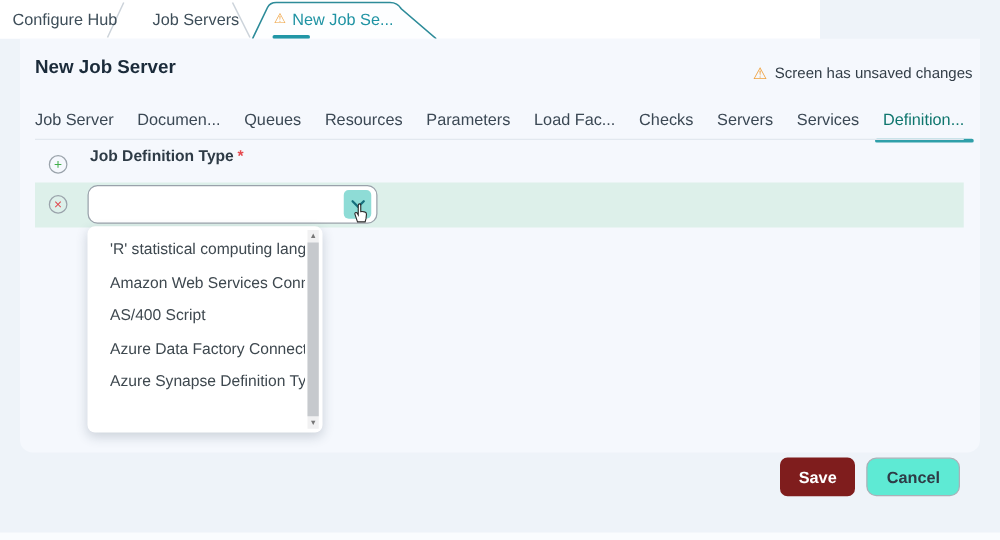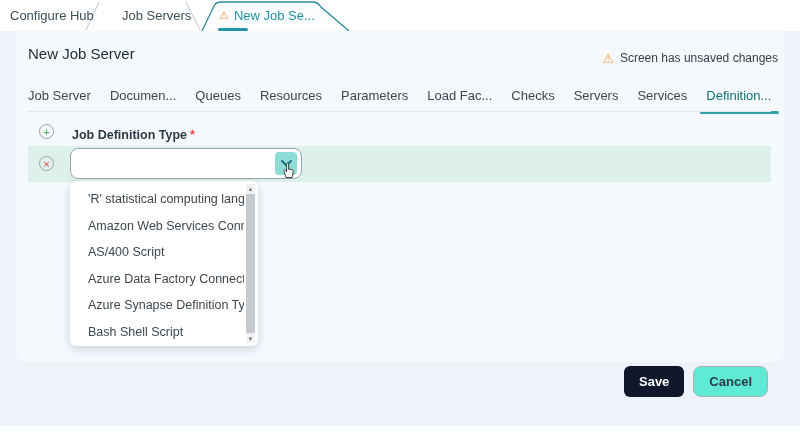--- a/index.html
+++ b/index.html
@@ -2,45 +2,45 @@
 <html><head>
 <meta charset="utf-8">
 <style>
   html,body { margin:0; padding:0; background:#e9edf3; }
   .screen {
     position:relative; width:800px; height:432px; overflow:hidden;
     font-family:"Liberation Sans", sans-serif;
     background:#eef3f9; outline:1px solid #d5dbe2;
   }
   
-  .topbar { position:absolute; left:0; top:0; width:800px; height:31px; background:#ffffff; }
+  .topbar { position:absolute; left:0; top:0; width:656px; height:31px; background:#ffffff; }
   .tabshapes { position:absolute; left:0; top:0; }
   .wtab-label { position:absolute; top:8px; font-size:13px; color:#3e4e59; white-space:nowrap; }
   .wtab-configure { left:10px; }
   .wtab-jobservers { left:122px; }
   .wtab-active { left:219px; display:flex; align-items:center; gap:5px; color:#1f93a3; }
   .wtab-warning { font-size:11px; color:#efa13e; line-height:1; }
   .tab-underline { position:absolute; left:218px; top:28px; width:30px; height:3px; background:#2196a6; border-radius:2px; }
   
   .panel { position:absolute; left:16px; top:31px; width:768px; height:331px; background:#f5f8fd; border-radius:0 0 10px 10px; }
-  .page-title { position:absolute; left:28px; top:45px; font-size:15px; font-weight:normal; color:#1b2b3a; }
+  .page-title { position:absolute; left:28px; top:45px; font-size:15px; font-weight:bold; color:#1b2b3a; }
   .warning-box { position:absolute; top:51px; right:22px; display:flex; align-items:center; gap:6px; font-size:12px; color:#333e48; }
   .warning-box .tri { font-size:13px; color:#efa13e; line-height:1; }
   
   .subtabs { position:absolute; left:28px; top:88px; display:flex; gap:19px; font-size:13px; color:#3b4854; }
   .subtab { position:relative; padding-bottom:4px; cursor:default; white-space:nowrap; }
   .subtab.active { color:#0f766e; }
   .subtab.active::after { content:""; position:absolute; left:-6px; right:-8px; bottom:-7px; height:3px; background:#2f9fa9; border-radius:2px; }
   .divider { position:absolute; left:28px; width:743px; top:111px; height:1px; background:#e2e8ef; }
   
   .circle-icon { position:absolute; width:15px; height:15px; border:1px solid #9aa3ab; border-radius:50%;
                  display:flex; align-items:center; justify-content:center; font-size:11px; line-height:12px; box-sizing:border-box; }
   .add-icon { left:39px; top:124px; color:#41ae4b; }
   .remove-icon { left:39px; top:156px; color:#e0474e; }
-  .field-label { position:absolute; left:72px; top:128px; font-size:12.5px; font-weight:bold; color:#2e3b46; }
+  .field-label { position:absolute; left:72px; top:118px; font-size:12.5px; font-weight:bold; color:#2e3b46; }
   .req { color:#e5484d; margin-left:3px; }
   .mint-row { position:absolute; left:28px; top:146px; width:743px; height:36px; background:#ddf0ea; }
   .combobox { position:absolute; left:70px; top:148px; width:232px; height:31px; background:#fff;
               border:1px solid #9aa2ab; border-radius:8px; box-sizing:border-box; z-index:4; }
   .combo-value { position:absolute; left:10px; top:7px; font-size:12.5px; color:#3e484f; }
   .chevron-btn { position:absolute; right:4px; top:3px; width:22px; height:23px; background:#8edcd6;
                  border-radius:4px; display:flex; align-items:center; justify-content:center; }
   .cursor { position:absolute; left:281px; top:162px; z-index:9; }
   
   .dropdown { position:absolute; left:70px; top:181px; width:188px; height:165px; background:#fff;
@@ -50,21 +50,21 @@
   .scrollbar { position:absolute; top:3px; bottom:3px; right:3px; width:9px; background:#f1f1f2; }
   .scroll-arrow { position:absolute; left:0; right:0; height:9px; font-size:6px; color:#777;
                   display:flex; align-items:center; justify-content:center; }
   .scroll-up { top:0; } .scroll-down { bottom:0; }
   .scroll-thumb { position:absolute; left:0; right:0; top:10px; bottom:10px; background:#c6c9cd; }
   
   .btnrow { position:absolute; top:366px; right:32px; display:flex; gap:9px; }
   .btn { height:31px; padding:0 15px; border-radius:6px; font-size:13px; font-weight:bold;
          display:flex; align-items:center; border:none; box-sizing:border-box; cursor:pointer;
          font-family:"Liberation Sans", sans-serif; }
-  .btn-teal { background:#0f172a; color:#fff; }
+  .btn-teal { background:#7f1d1d; color:#fff; }
   .btn-cancel { background:#5eead4; color:#2e3b46; border:1px solid #aab1b8; border-radius:8px; }
   .bottom-strip { position:absolute; left:0; right:0; bottom:0; height:6px; background:#fafcfe; }
 </style>
 </head>
 <body>
 
 <div class="screen">
 
   <div class="topbar">
     <svg class="tabshapes" width="800" height="31">
@@ -130,21 +130,20 @@
     <path d="M5 15.5 L3 9.5 Q2.6 8.3 3.6 8 Q4.4 7.8 4.9 8.7 L5.6 9.9 L5.6 2.4 Q5.6 1.1 6.6 1.1 Q7.6 1.1 7.6 2.4 L7.6 7.3 Q9.2 7.1 10.6 7.5 Q12.2 7.9 12.2 9.3 L11.8 12.9 L11.1 15.5 Z" fill="#ffffff" stroke="#2b2b2b" stroke-width="0.9"></path>
   </svg>
 
   <div class="dropdown">
     <div class="options">
       <div class="option">'R' statistical computing language</div>
       <div class="option">Amazon Web Services Connector</div>
       <div class="option">AS/400 Script</div>
       <div class="option">Azure Data Factory Connector</div>
       <div class="option">Azure Synapse Definition Type</div>
-      <div class="option">Bash Shell Script</div>
     </div>
     <div class="scrollbar">
       <div class="scroll-arrow scroll-up">▲</div>
       <div class="scroll-thumb"></div>
       <div class="scroll-arrow scroll-down">▼</div>
     </div>
   </div>
 
   <div class="btnrow">
     <button class="btn btn-teal">Save</button>

